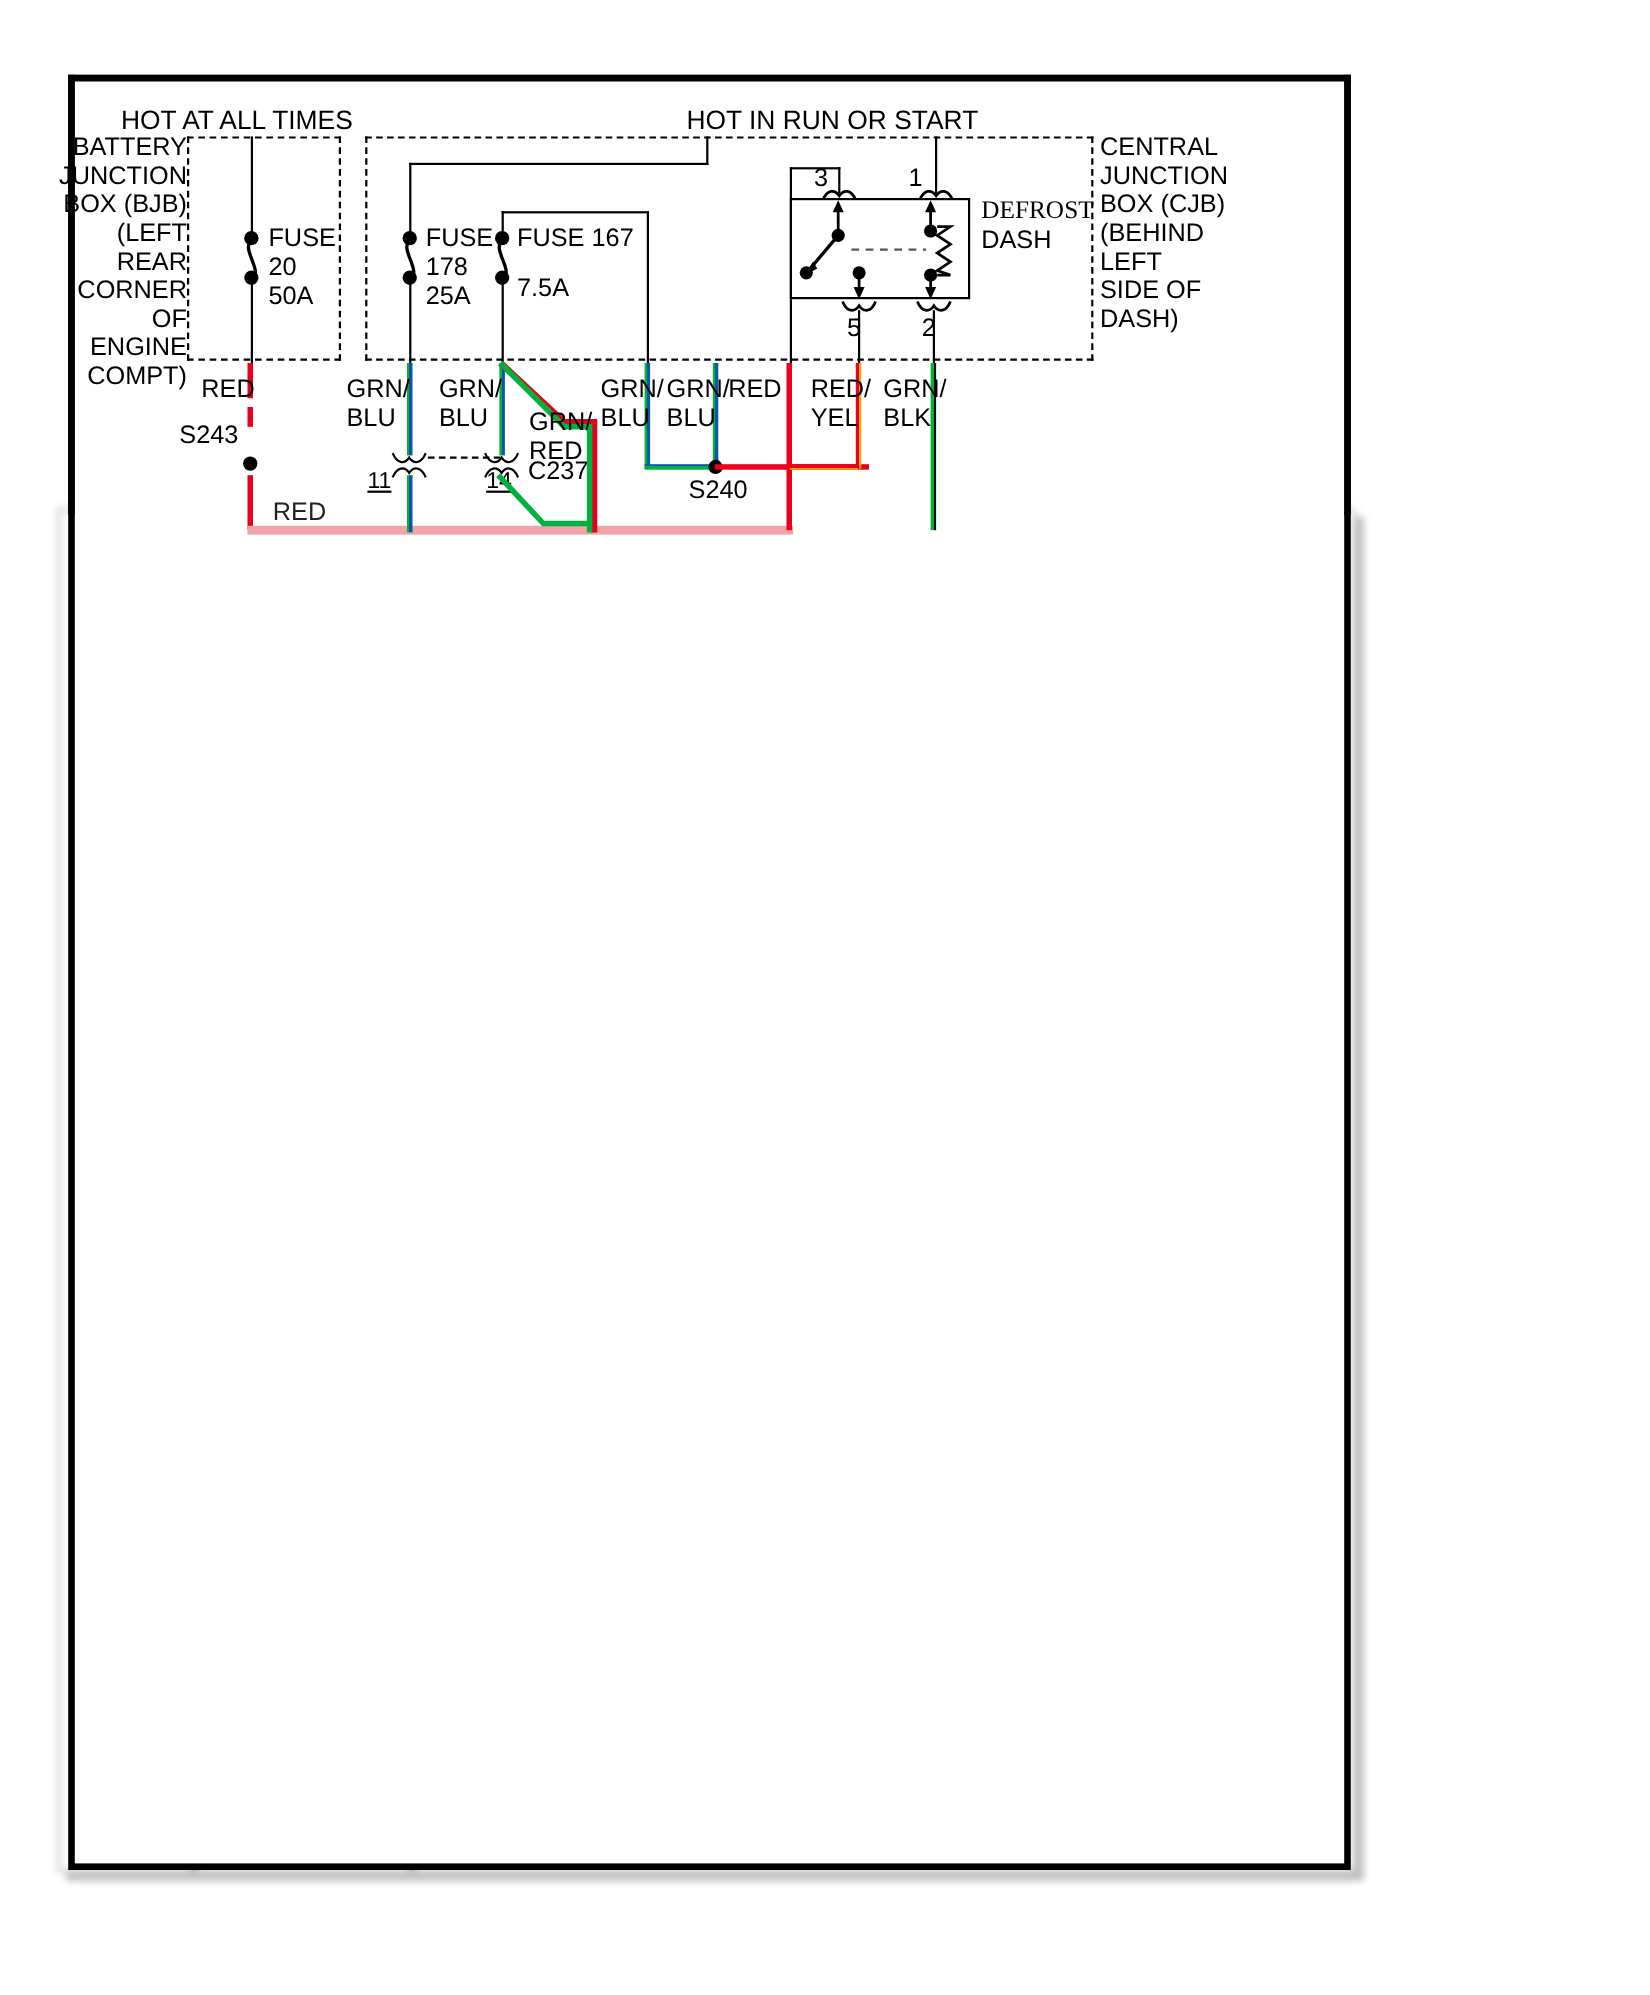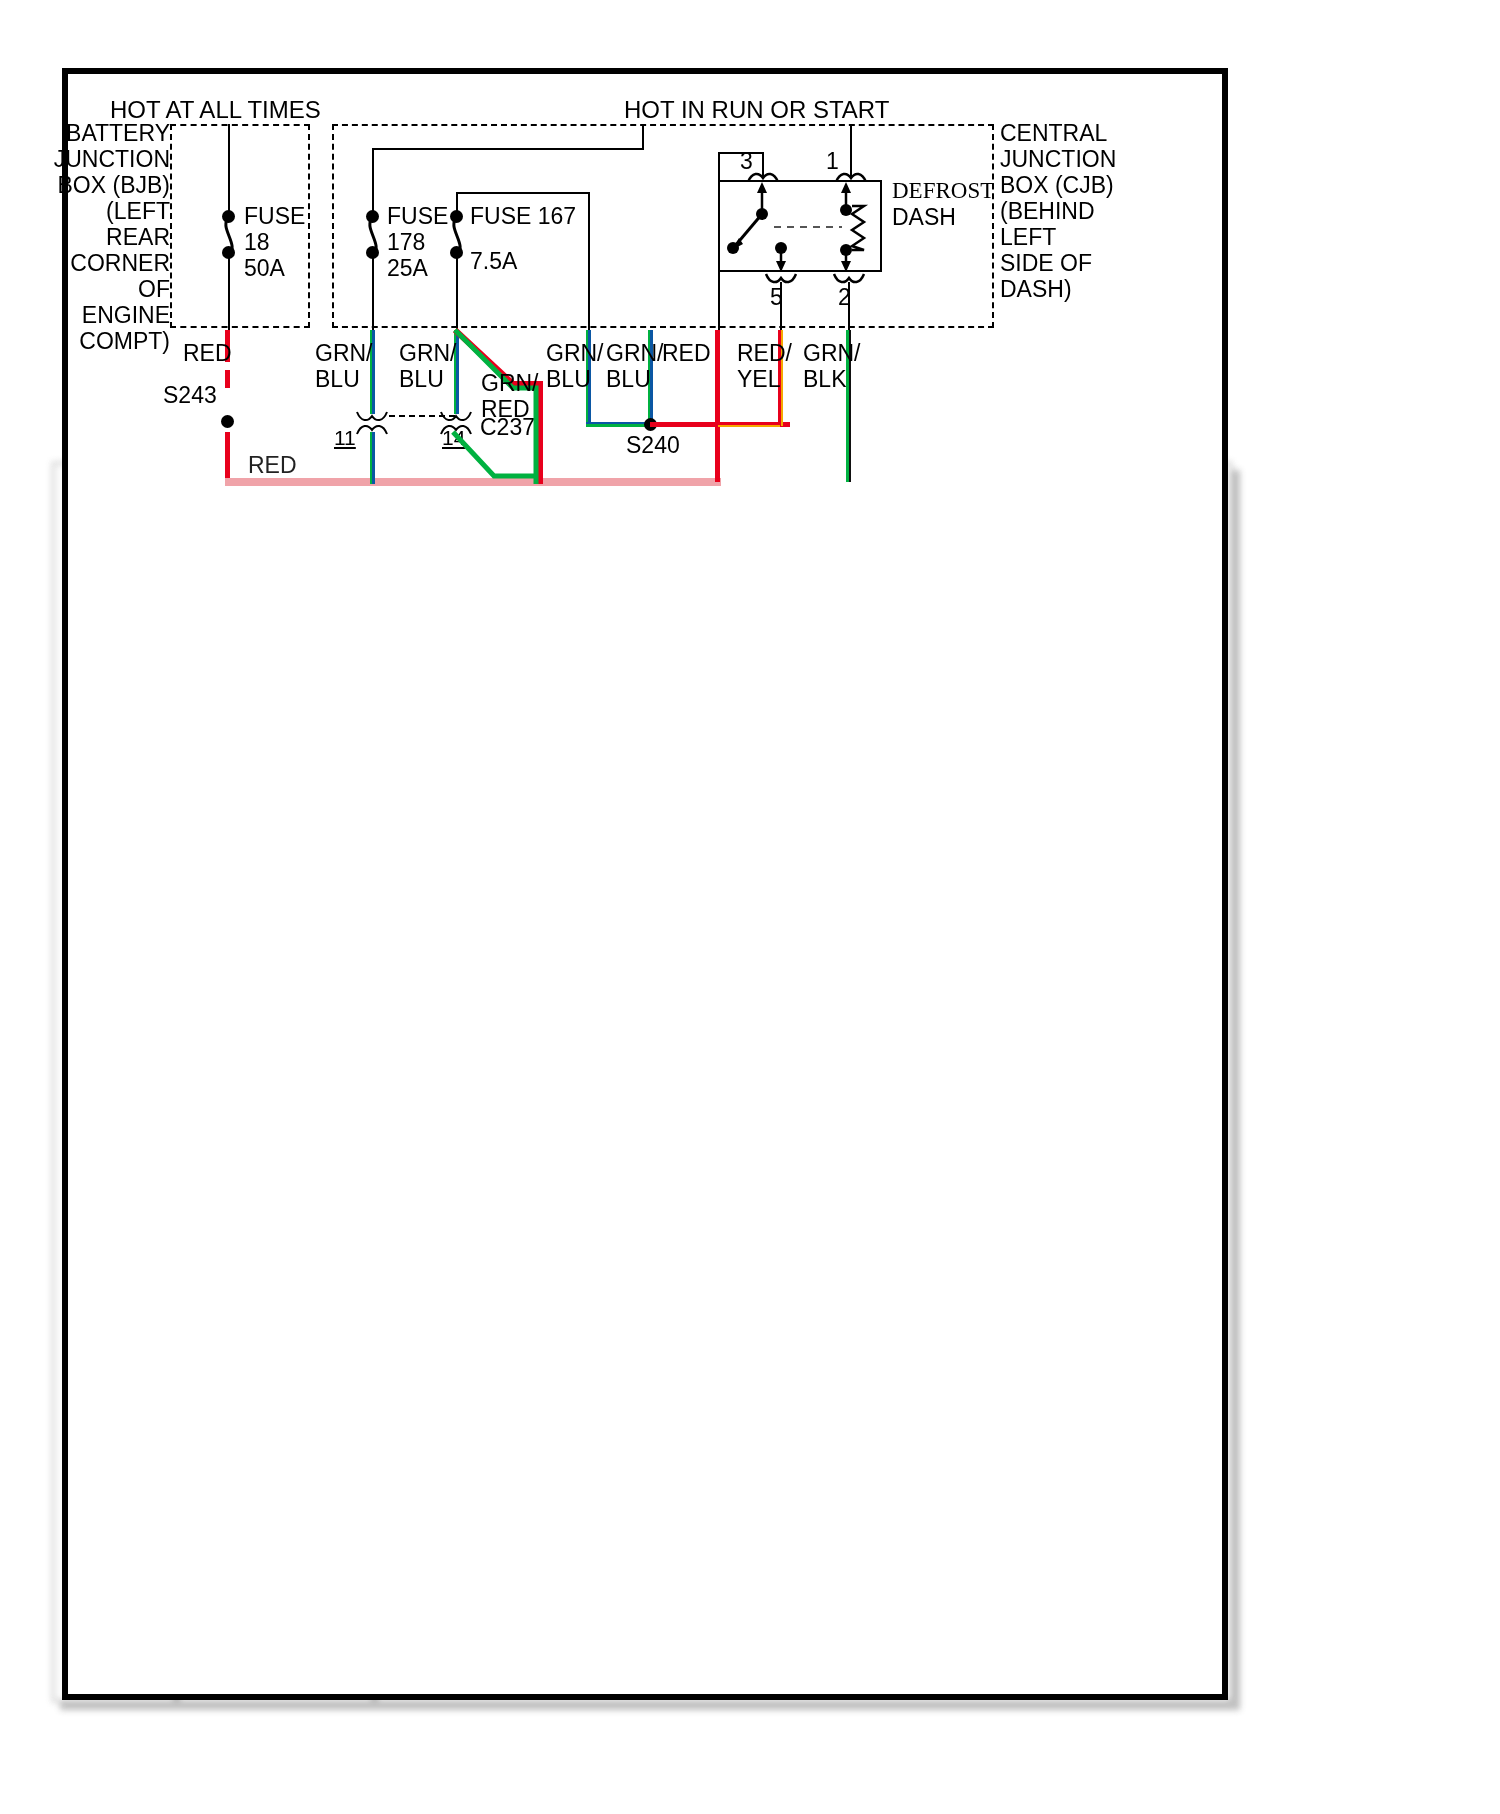--- a/index.html
+++ b/index.html
@@ -281,21 +281,21 @@
   <div class="dash" style="left:332px;top:124px;width:662px;height:204px;"></div>
 
   <div class="v" style="left:228px;top:124px;height:93px;"></div>
   <div class="dot" style="left:222px;top:210px;"></div>
   <svg style="position:absolute;left:214px;top:216px;" width="30" height="40" viewBox="0 0 30 40">
     <path d="M15 2 C 4 10, 26 30, 15 38" stroke="#000" stroke-width="3" fill="none"></path>
   </svg>
   <div class="dot" style="left:222px;top:246px;"></div>
   <div class="v" style="left:228px;top:252px;height:78px;"></div>
   <div class="t lbl" style="left:244px;top:203px;">FUSE</div>
-  <div class="t lbl" style="left:244px;top:229px;">18</div>
+  <div class="t lbl" style="left:244px;top:229px;">20</div>
   <div class="t lbl" style="left:244px;top:255px;">50A</div>
 
   <div class="h" style="left:372px;top:148px;width:272px;"></div>
   <div class="v" style="left:642px;top:124px;height:26px;"></div>
   <div class="v" style="left:372px;top:148px;height:69px;"></div>
   <div class="dot" style="left:366px;top:210px;"></div>
   <svg style="position:absolute;left:358px;top:216px;" width="30" height="40" viewBox="0 0 30 40">
     <path d="M15 2 C 4 10, 26 30, 15 38" stroke="#000" stroke-width="3" fill="none"></path>
   </svg>
   <div class="dot" style="left:366px;top:246px;"></div>

